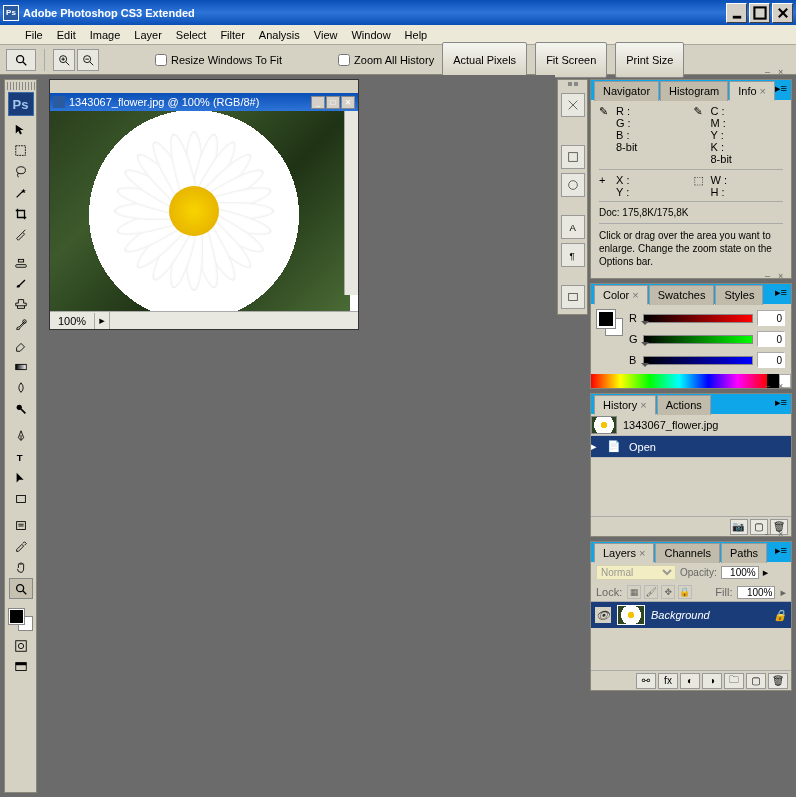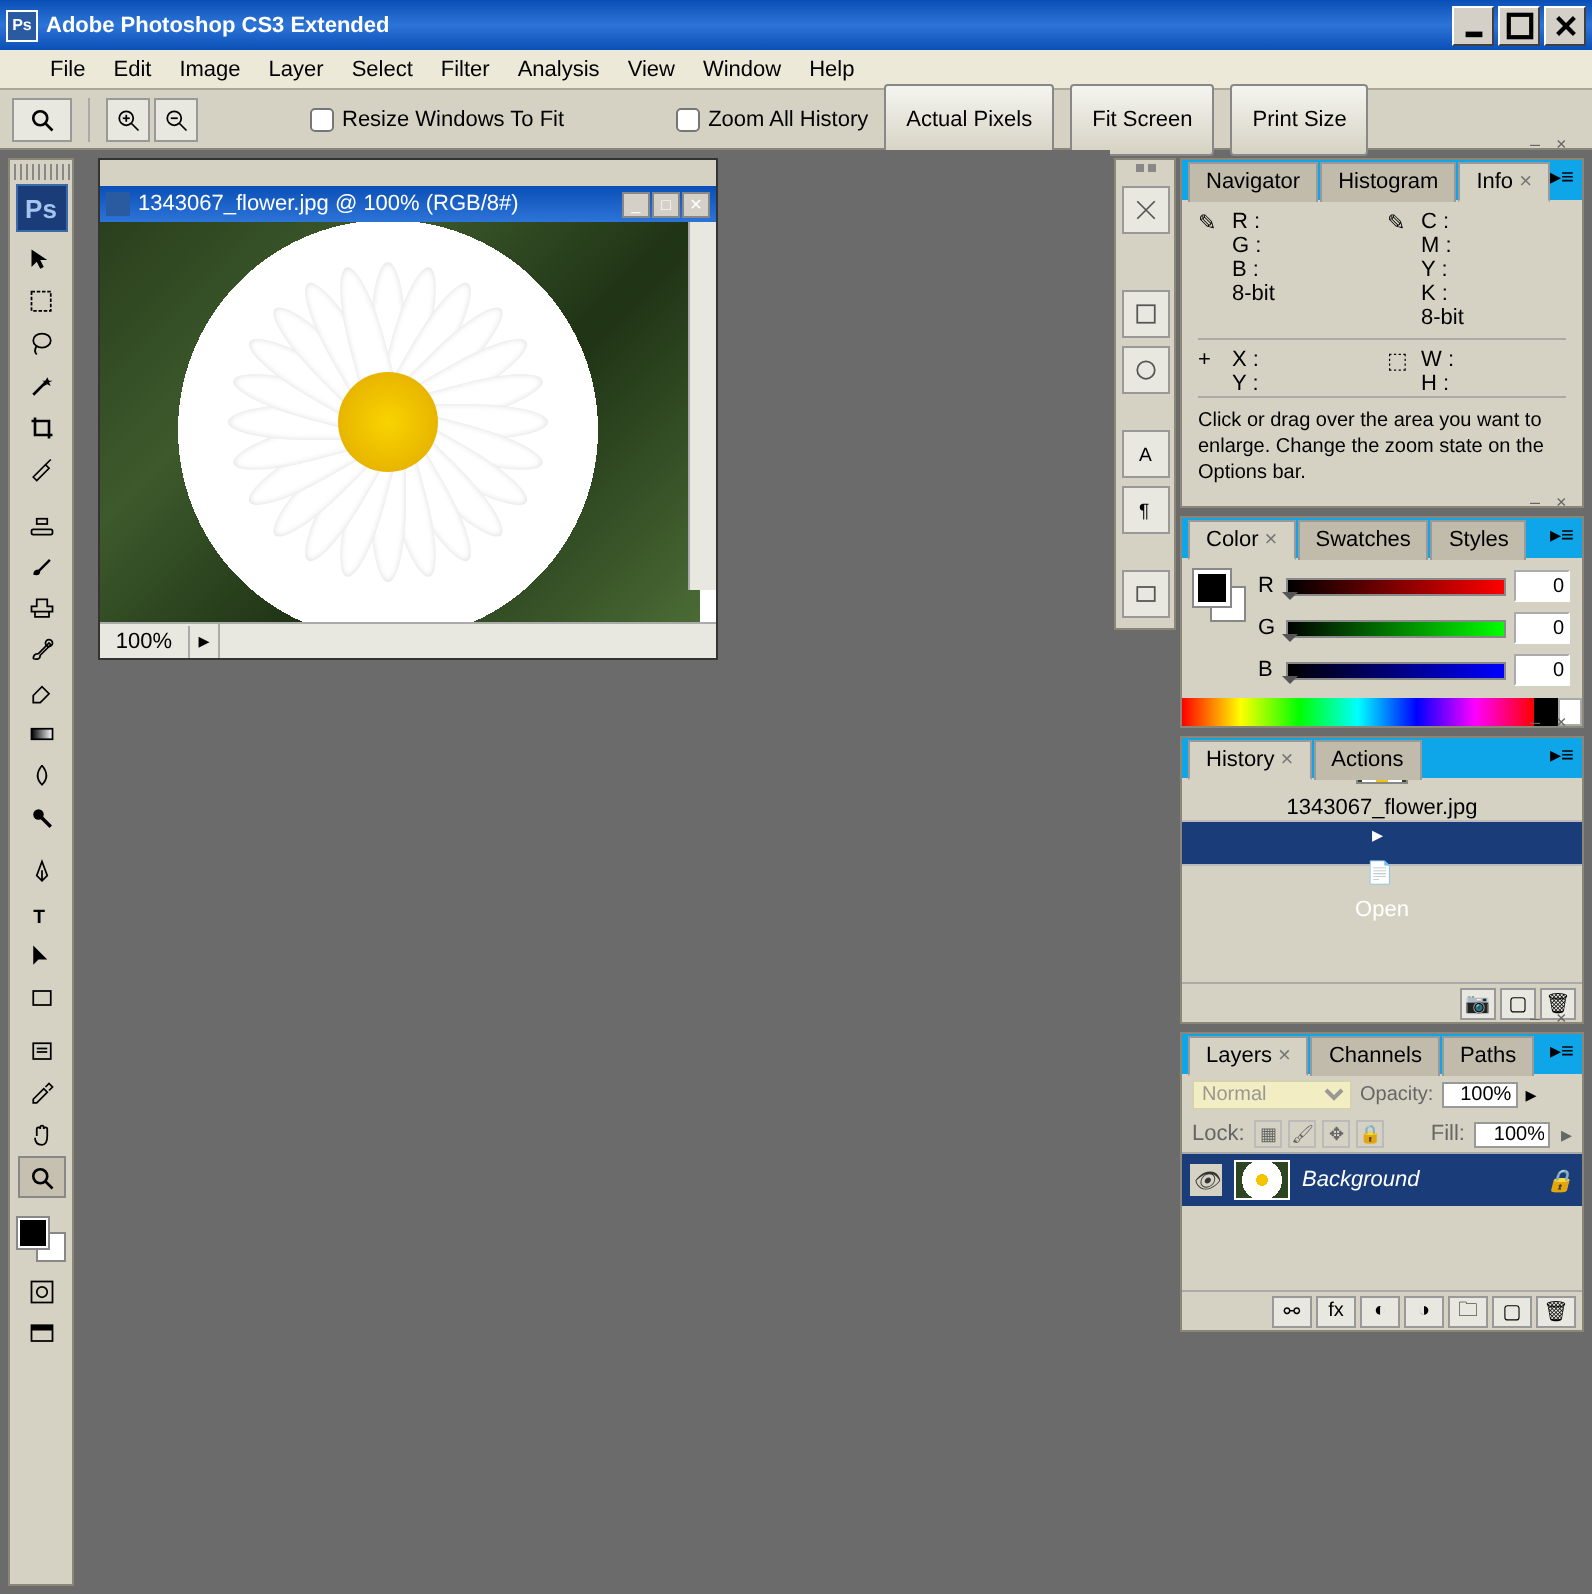--- a/index.html
+++ b/index.html
@@ -94,21 +94,21 @@
 .slider.b { background: linear-gradient(90deg,#000,#00f); }
 .slider .tri { position: absolute; left: -3px; bottom: -7px; width: 0; height: 0; border: 4px solid transparent; border-top-color: #555; }
 .rgb-row .val { width: 28px; height: 16px; border: 1px inset #fff; background: #fff; text-align: right; padding: 0 2px; font-size: 10px; }
 .spectrum { height: 14px; background: linear-gradient(90deg, red, yellow, lime, cyan, blue, magenta, red); margin: 0; }
 .spectrum-wrap{display:flex;}
 .spectrum-wrap .blk{width:12px;background:#000;}
 .spectrum-wrap .wht{width:12px;background:#fff;border:1px solid #aaa;}
 
 
 .history-body { padding: 0; }
-.hist-entry { display: flex; align-items: center; height: 22px; border-bottom: 1px solid #bbb; padding: 0 0; gap: 6px; flex-direction: column; }
+.hist-entry { display: flex; align-items: center; height: 22px; border-bottom: 1px solid #bbb; padding: 0 0; gap: 6px; }
 .hist-entry img, .hist-entry .thumb { width: 26px; height: 18px; border: 1px solid #888; background: radial-gradient(circle at 50% 50%, #f4c400 0 3px, #fff 3px 10px, #2d4520 10px); }
 .hist-entry.active { background: #1a3d7a; color: #fff; }
 .hist-space { height: 58px; }
 .panel-footer { height: 20px; background: #d6d2c3; border-top: 1px solid #aaa; display: flex; justify-content: flex-end; align-items: center; padding: 0 3px; gap: 2px; }
 .footbtn { width: 18px; height: 16px; border: 1px solid #999; background: #e8e8e0; display:flex; align-items:center; justify-content:center; font-size: 10px; cursor:pointer; }
 
 
 .layers-controls { display: flex; align-items: center; gap: 4px; padding: 3px 5px; }
 .layers-controls select { width: 80px; font-size: 10px; background: #fef9c3; }
 .layers-controls .olabel{ font-size: 10px; color: #666; }
@@ -476,20 +476,21 @@
           <div>
             <div>X :</div>
             <div>Y :</div>
           </div>
           <span>⬚</span>
           <div>
             <div>W :</div>
             <div>H :</div>
           </div>
         </div>
+        <div class="info-doc">Doc: 175,8K/175,8K</div>
         <div class="info-hint">Click or drag over the area you want to enlarge. Change the zoom state on the Options bar.</div>
       </div>
     </div>
 
     <div class="panel-group" style="position:relative;">
       <div class="panelcontrols">
           <span>–</span>
           <span>×</span>
         </div>
       <div class="tabs">

